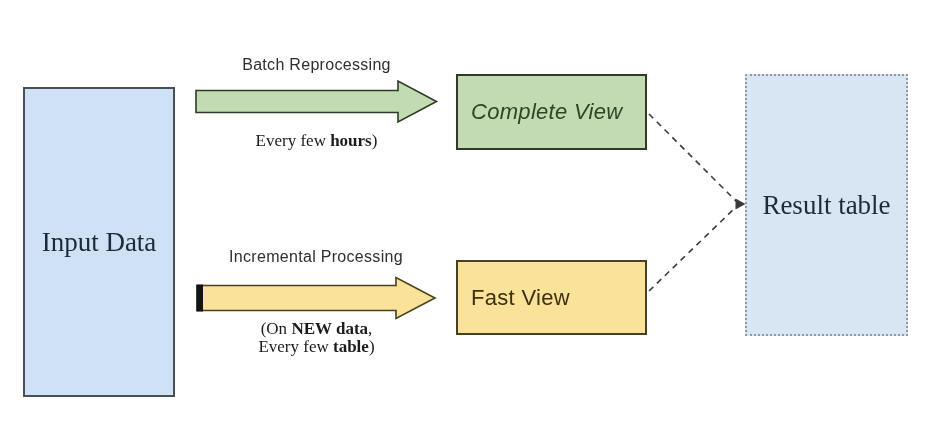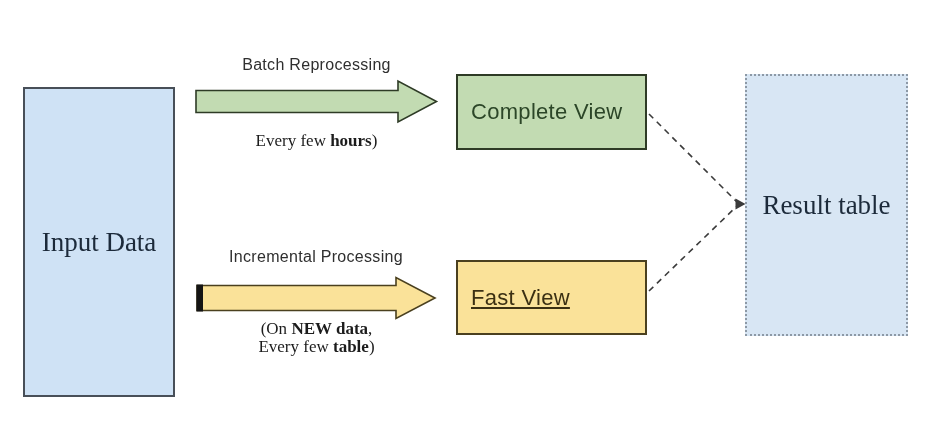--- a/index.html
+++ b/index.html
@@ -55,22 +55,22 @@
   }
   .serif-label {
     font-family: "Liberation Serif", serif;
     font-size: 27px;
     color: var(--serif-text);
   }
   .sans-label {
     font-size: 22px;
     letter-spacing: 0.3px;
   }
-  .node-complete .sans-label { color: var(--complete-text); }
-  .node-fast .sans-label { color: var(--fast-text); text-decoration: underline; }
+  .node-complete .sans-label { color: var(--complete-text); font-style: italic; }
+  .node-fast .sans-label { color: var(--fast-text); }
   .flow-title {
     position: absolute;
     text-align: center;
     font-size: 16px;
     letter-spacing: 0.3px;
     color: var(--title-text);
     white-space: nowrap;
   }
   .flow-title.batch { left: 196px; top: 56px; width: 241px; }
   .flow-title.incremental { left: 191px; top: 248px; width: 250px; }

